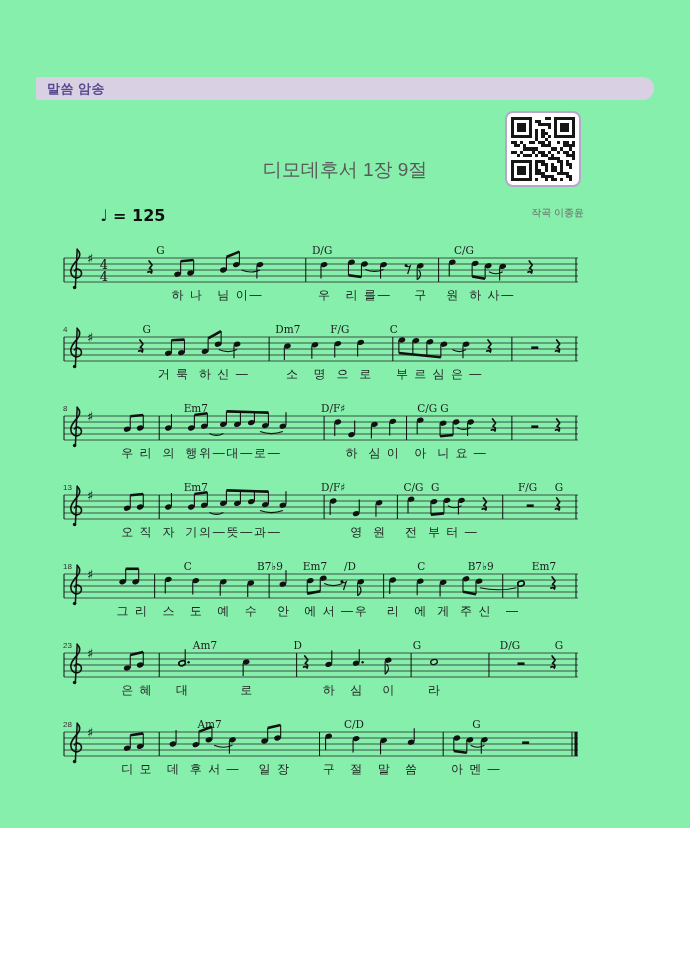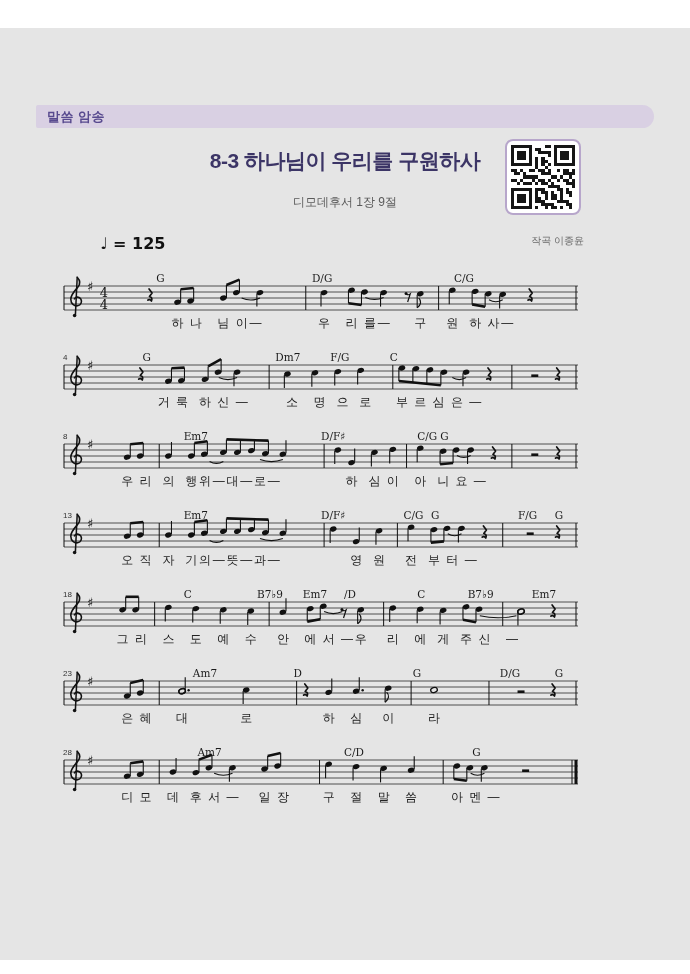--- a/index.html
+++ b/index.html
@@ -1,47 +1,46 @@
 <!DOCTYPE html>
 <html><head>
 <meta charset="utf-8">
 <style>
   html,body{margin:0;padding:0;background:#fff;}
-  .page{position:relative;width:690px;height:932px;background:#e5e5e5;overflow:hidden;
-        font-family:"Liberation Sans","DejaVu Sans",sans-serif;margin-top:28px;}
+  .page{position:relative;width:690px;height:828px;background:#86efac;overflow:hidden;
+        font-family:"Liberation Sans","DejaVu Sans",sans-serif;}
   .section-bar{position:absolute;left:36px;right:36px;height:23px;
         background:#d9d0e3;border-radius:2px 12px 12px 2px;display:flex;align-items:center;}
   .section-bar span{font-size:13px;font-weight:bold;color:#584a8f;padding-left:11px;letter-spacing:0.5px;}
   .bar-top{top:77px;}
   .bar-bottom{top:797px;}
   .song-title{position:absolute;top:119px;left:0;width:690px;text-align:center;
         font-size:21px;font-weight:bold;color:#3c3566;letter-spacing:-0.5px;}
-  .song-subtitle{position:absolute;top:166px;left:0;width:690px;text-align:center;
-        font-size:12px;color:#5a5a5a;}
+  .song-subtitle{position:absolute;top:157px;left:0;width:690px;text-align:center;
+        font-size:19px;color:#5a5a5a;}
   .qr-frame{position:absolute;top:111px;left:505px;width:64px;height:64px;padding:4px;
         border:2px solid #b7a6cb;border-radius:8px;background:#fff;}
   .tempo{position:absolute;top:206px;left:100px;font-size:16px;font-weight:bold;color:#111;
         font-family:"DejaVu Sans",sans-serif;}
   .composer{position:absolute;top:206px;right:106px;font-size:10px;color:#6b6b6b;}
   .score{position:absolute;top:246px;left:62px;width:524px;}
   .system{width:524px;height:75px;}
   .prayer-text{position:absolute;top:836px;left:36px;right:36px;
         font-family:"Liberation Serif","DejaVu Serif",serif;font-size:17px;color:#1b1b1b;
         line-height:32px;text-align:justify;}
 </style>
 </head>
 <body>
 
 <div class="page">
 
   <div class="section-bar bar-top">
     <span>말씀 암송</span>
   </div>
 
-  <div class="song-title">8-3  하나님이 우리를 구원하사</div>
   <div class="song-subtitle">디모데후서 1장 9절</div>
 
   <div class="qr-frame">
     <svg id="qr-svg" width="64" height="64" viewBox="0 0 21 21" shape-rendering="crispEdges">
         <rect x="0" y="0" width="21" height="21" fill="#fff"></rect>
         <rect x="0" y="0" width="1" height="1" fill="#161616"></rect>
         <rect x="1" y="0" width="1" height="1" fill="#161616"></rect>
         <rect x="2" y="0" width="1" height="1" fill="#161616"></rect>
         <rect x="3" y="0" width="1" height="1" fill="#161616"></rect>
         <rect x="4" y="0" width="1" height="1" fill="#161616"></rect>

